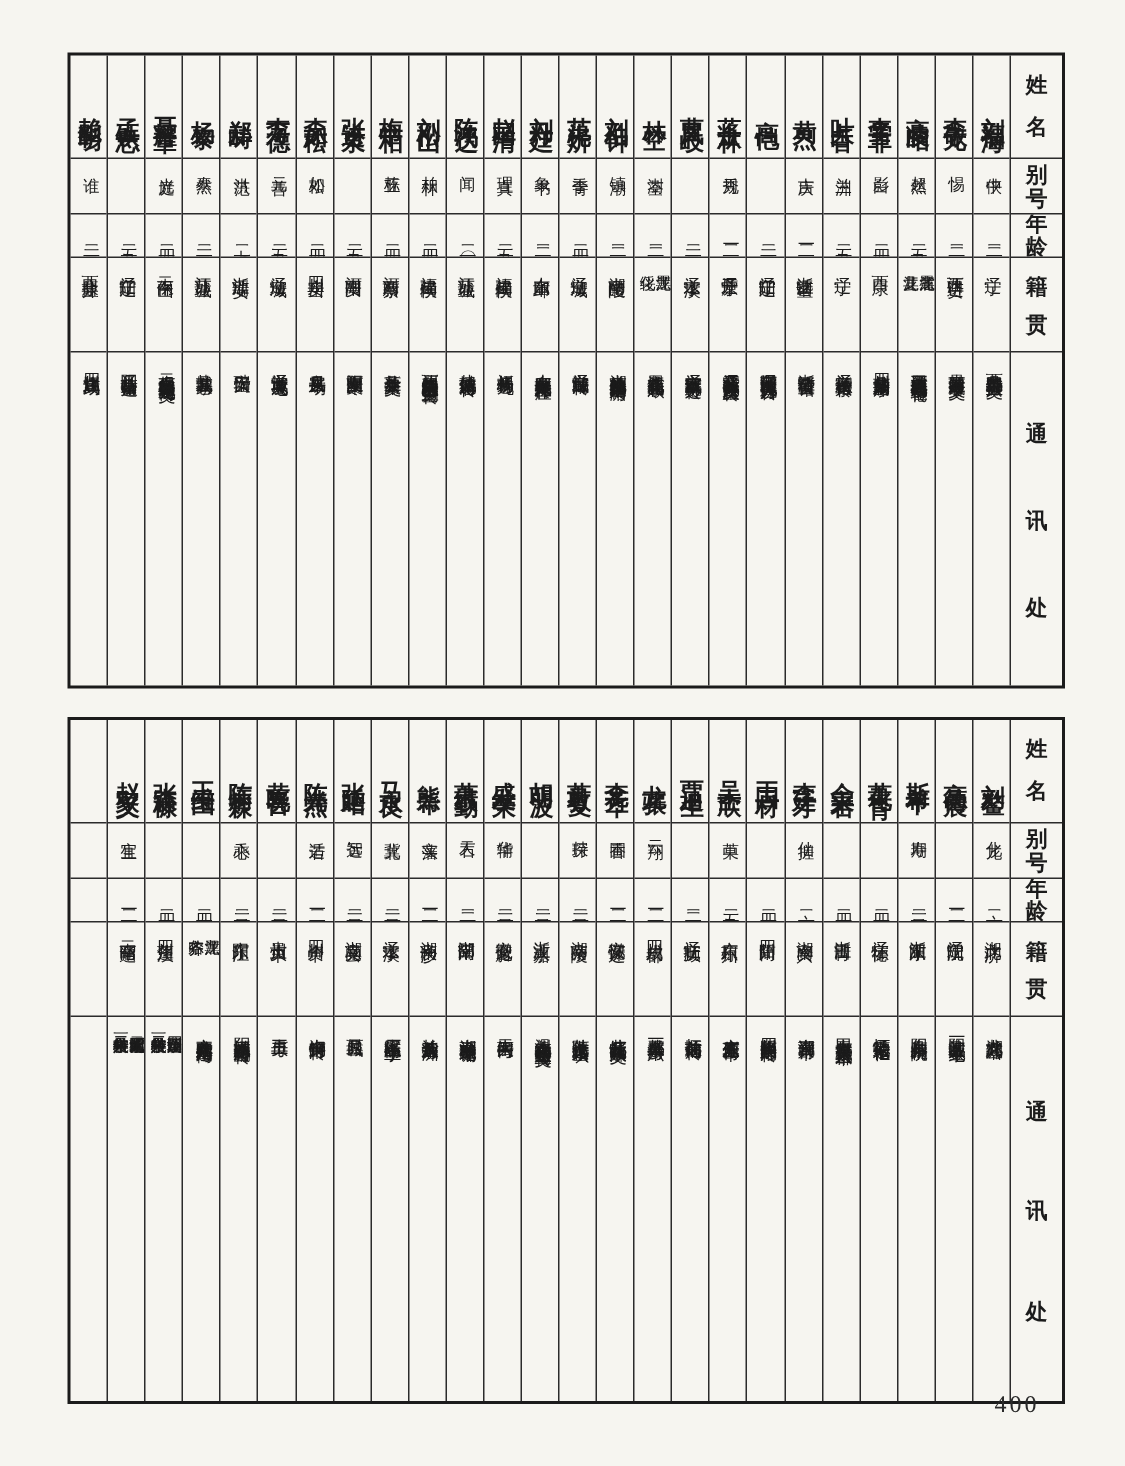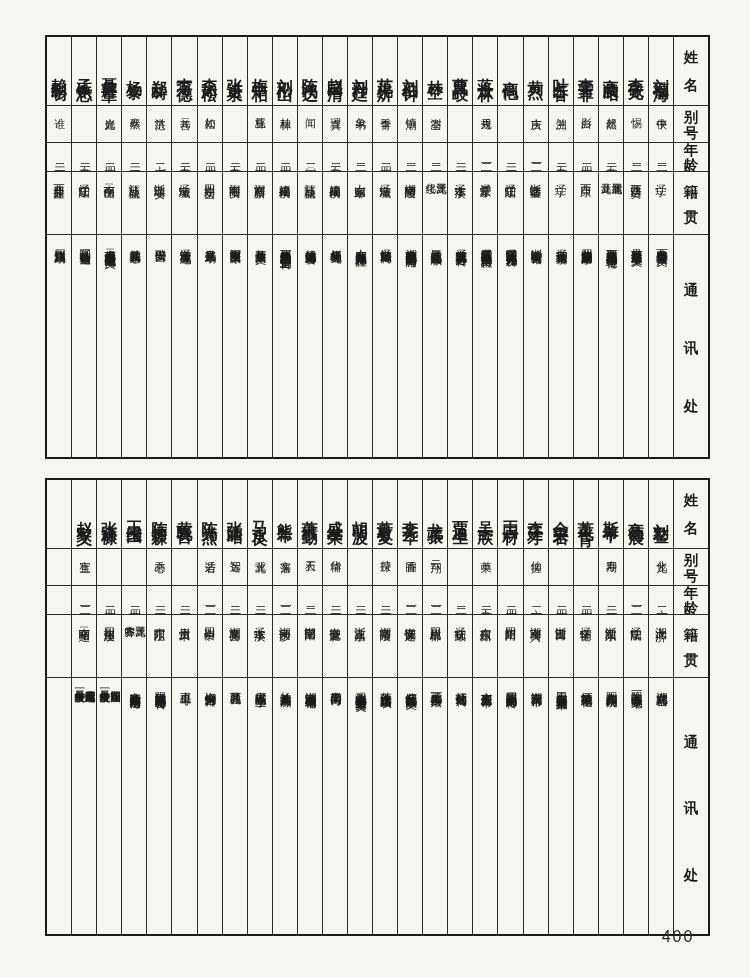--- a/index.html
+++ b/index.html
@@ -42,21 +42,21 @@
   .c-age .vtext{font-size:11.5px;letter-spacing:2px;}
   .c-origin .vtext{font-size:11.5px;line-height:1.05;}
   .c-addr .vtext{font-size:11.5px;letter-spacing:0.5px;}
   .vtext.two-line{font-size:10.5px;line-height:1.02;letter-spacing:0;}
   
   .hcell{flex-direction:column;justify-content:space-evenly;align-items:center;}
   .hcell span{font-size:14.5px;font-weight:bold;line-height:1;}
   .page-number{
     position:absolute;left:648px;top:928px;width:60px;text-align:center;
     font-size:16px;letter-spacing:2px;color:#2a2a2a;
-    font-family:Liberation Sans, sans-serif;
+    font-family:Liberation Serif, serif;
   }
 </style>
 </head>
 <body>
 
 <div id="table-top" class="roster">
     <div class="col header-col">
       <div class="cell hcell c-name">
         <span>姓</span>
         <span>名</span>

